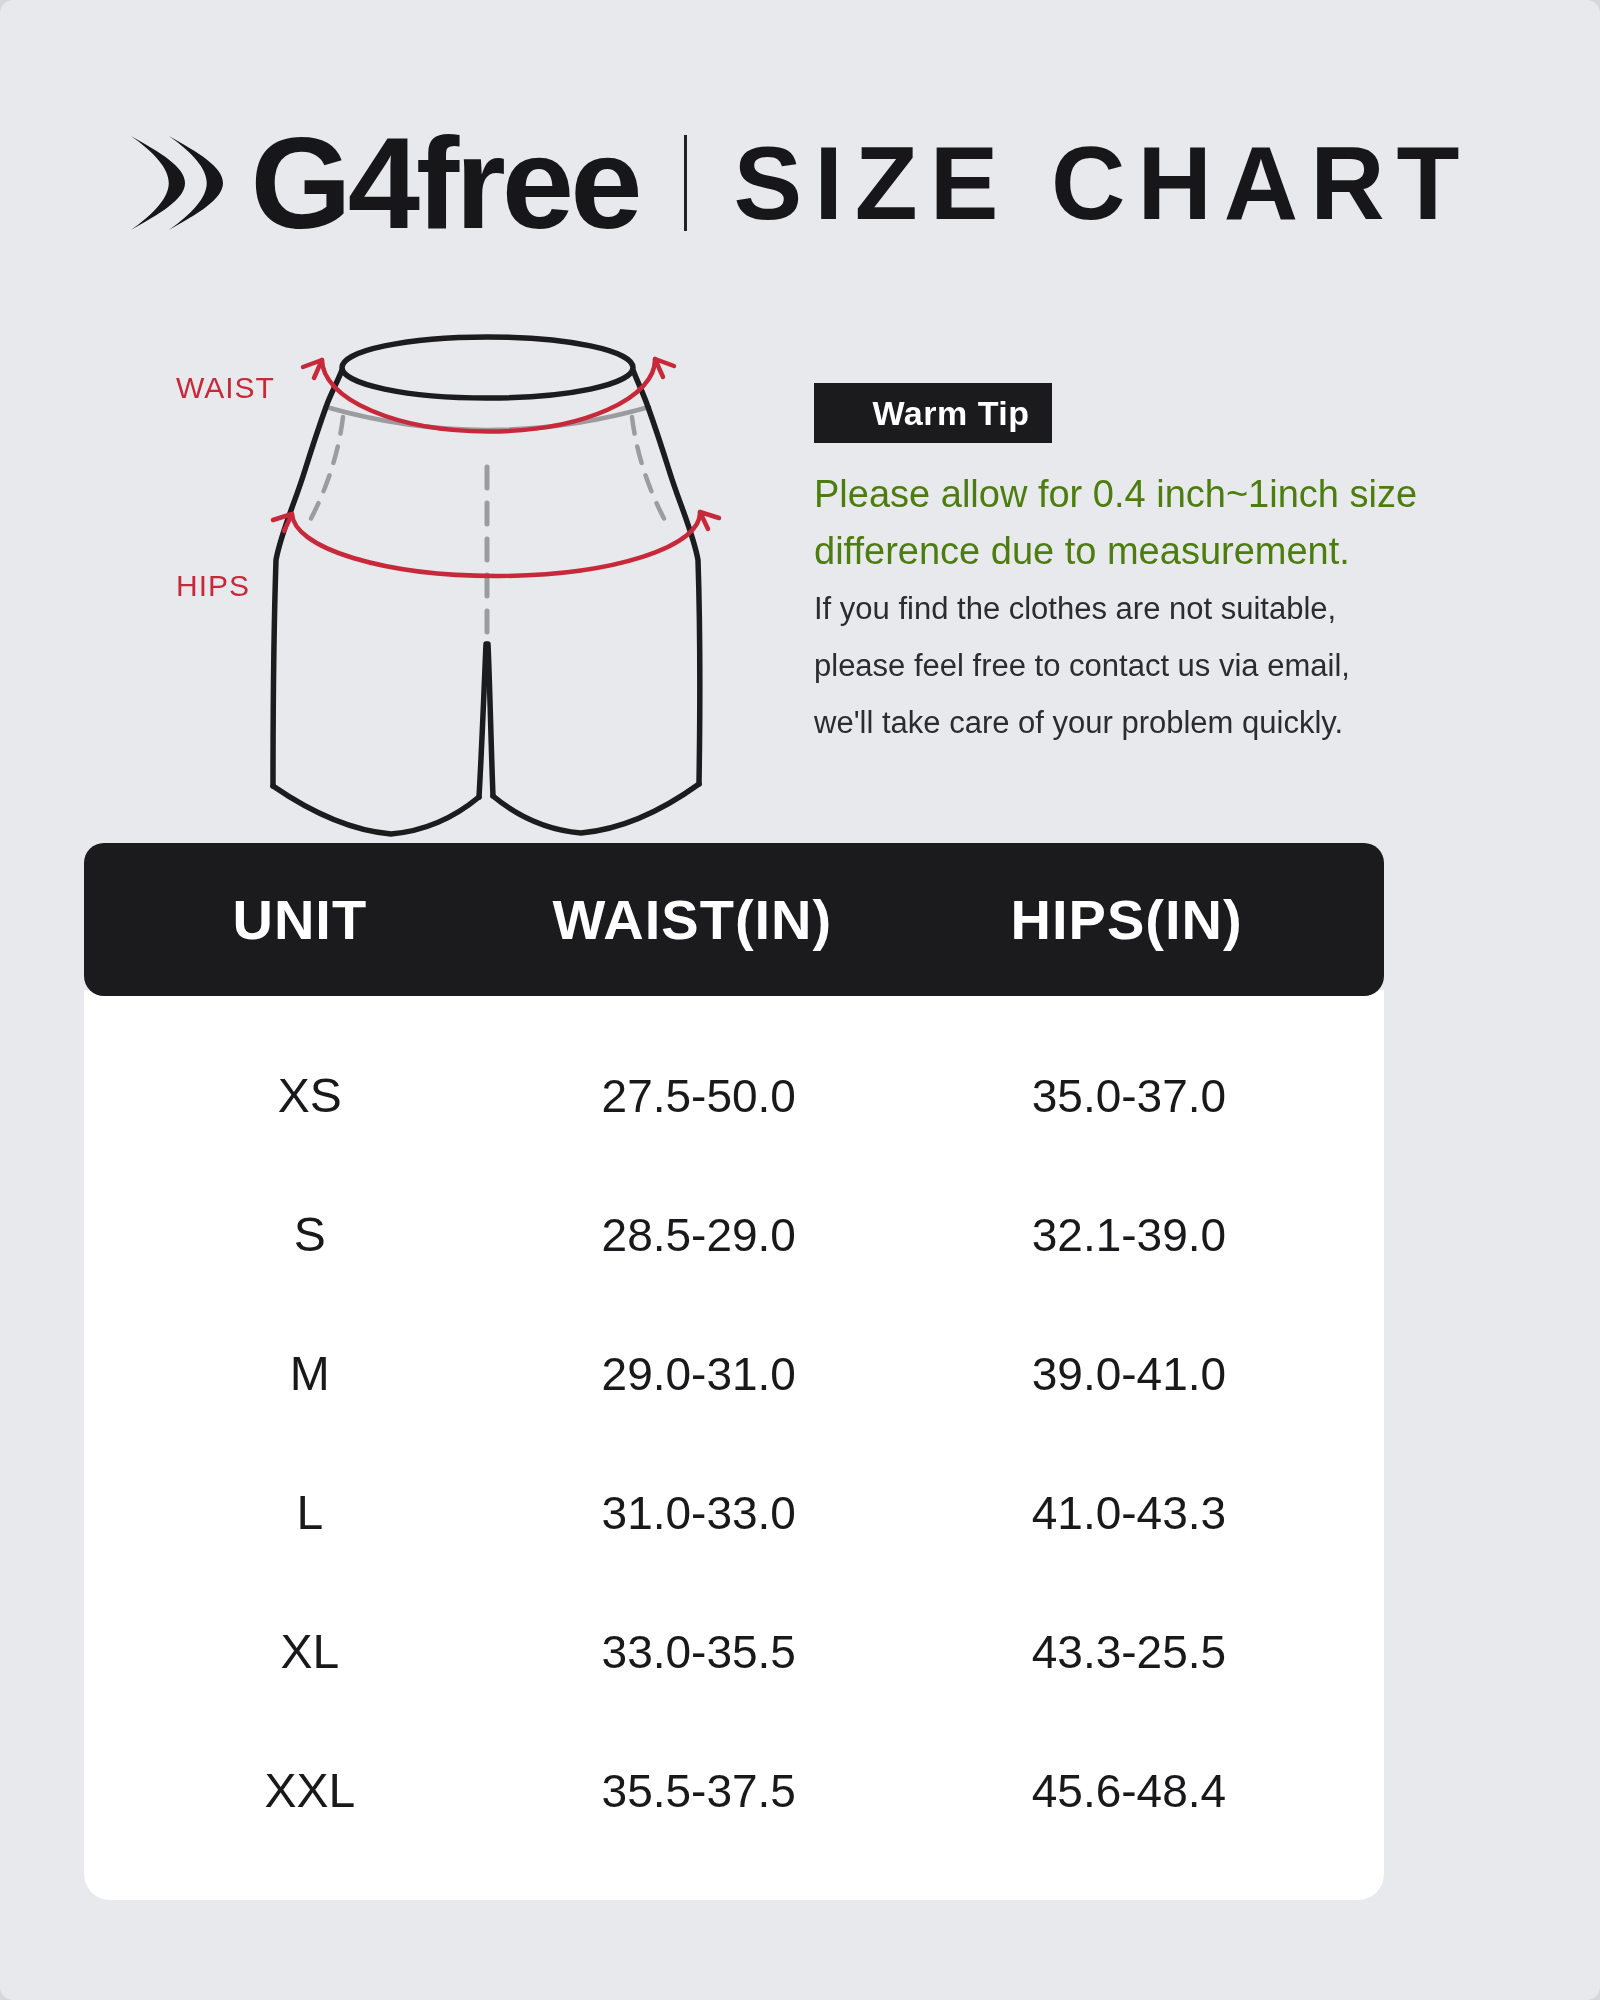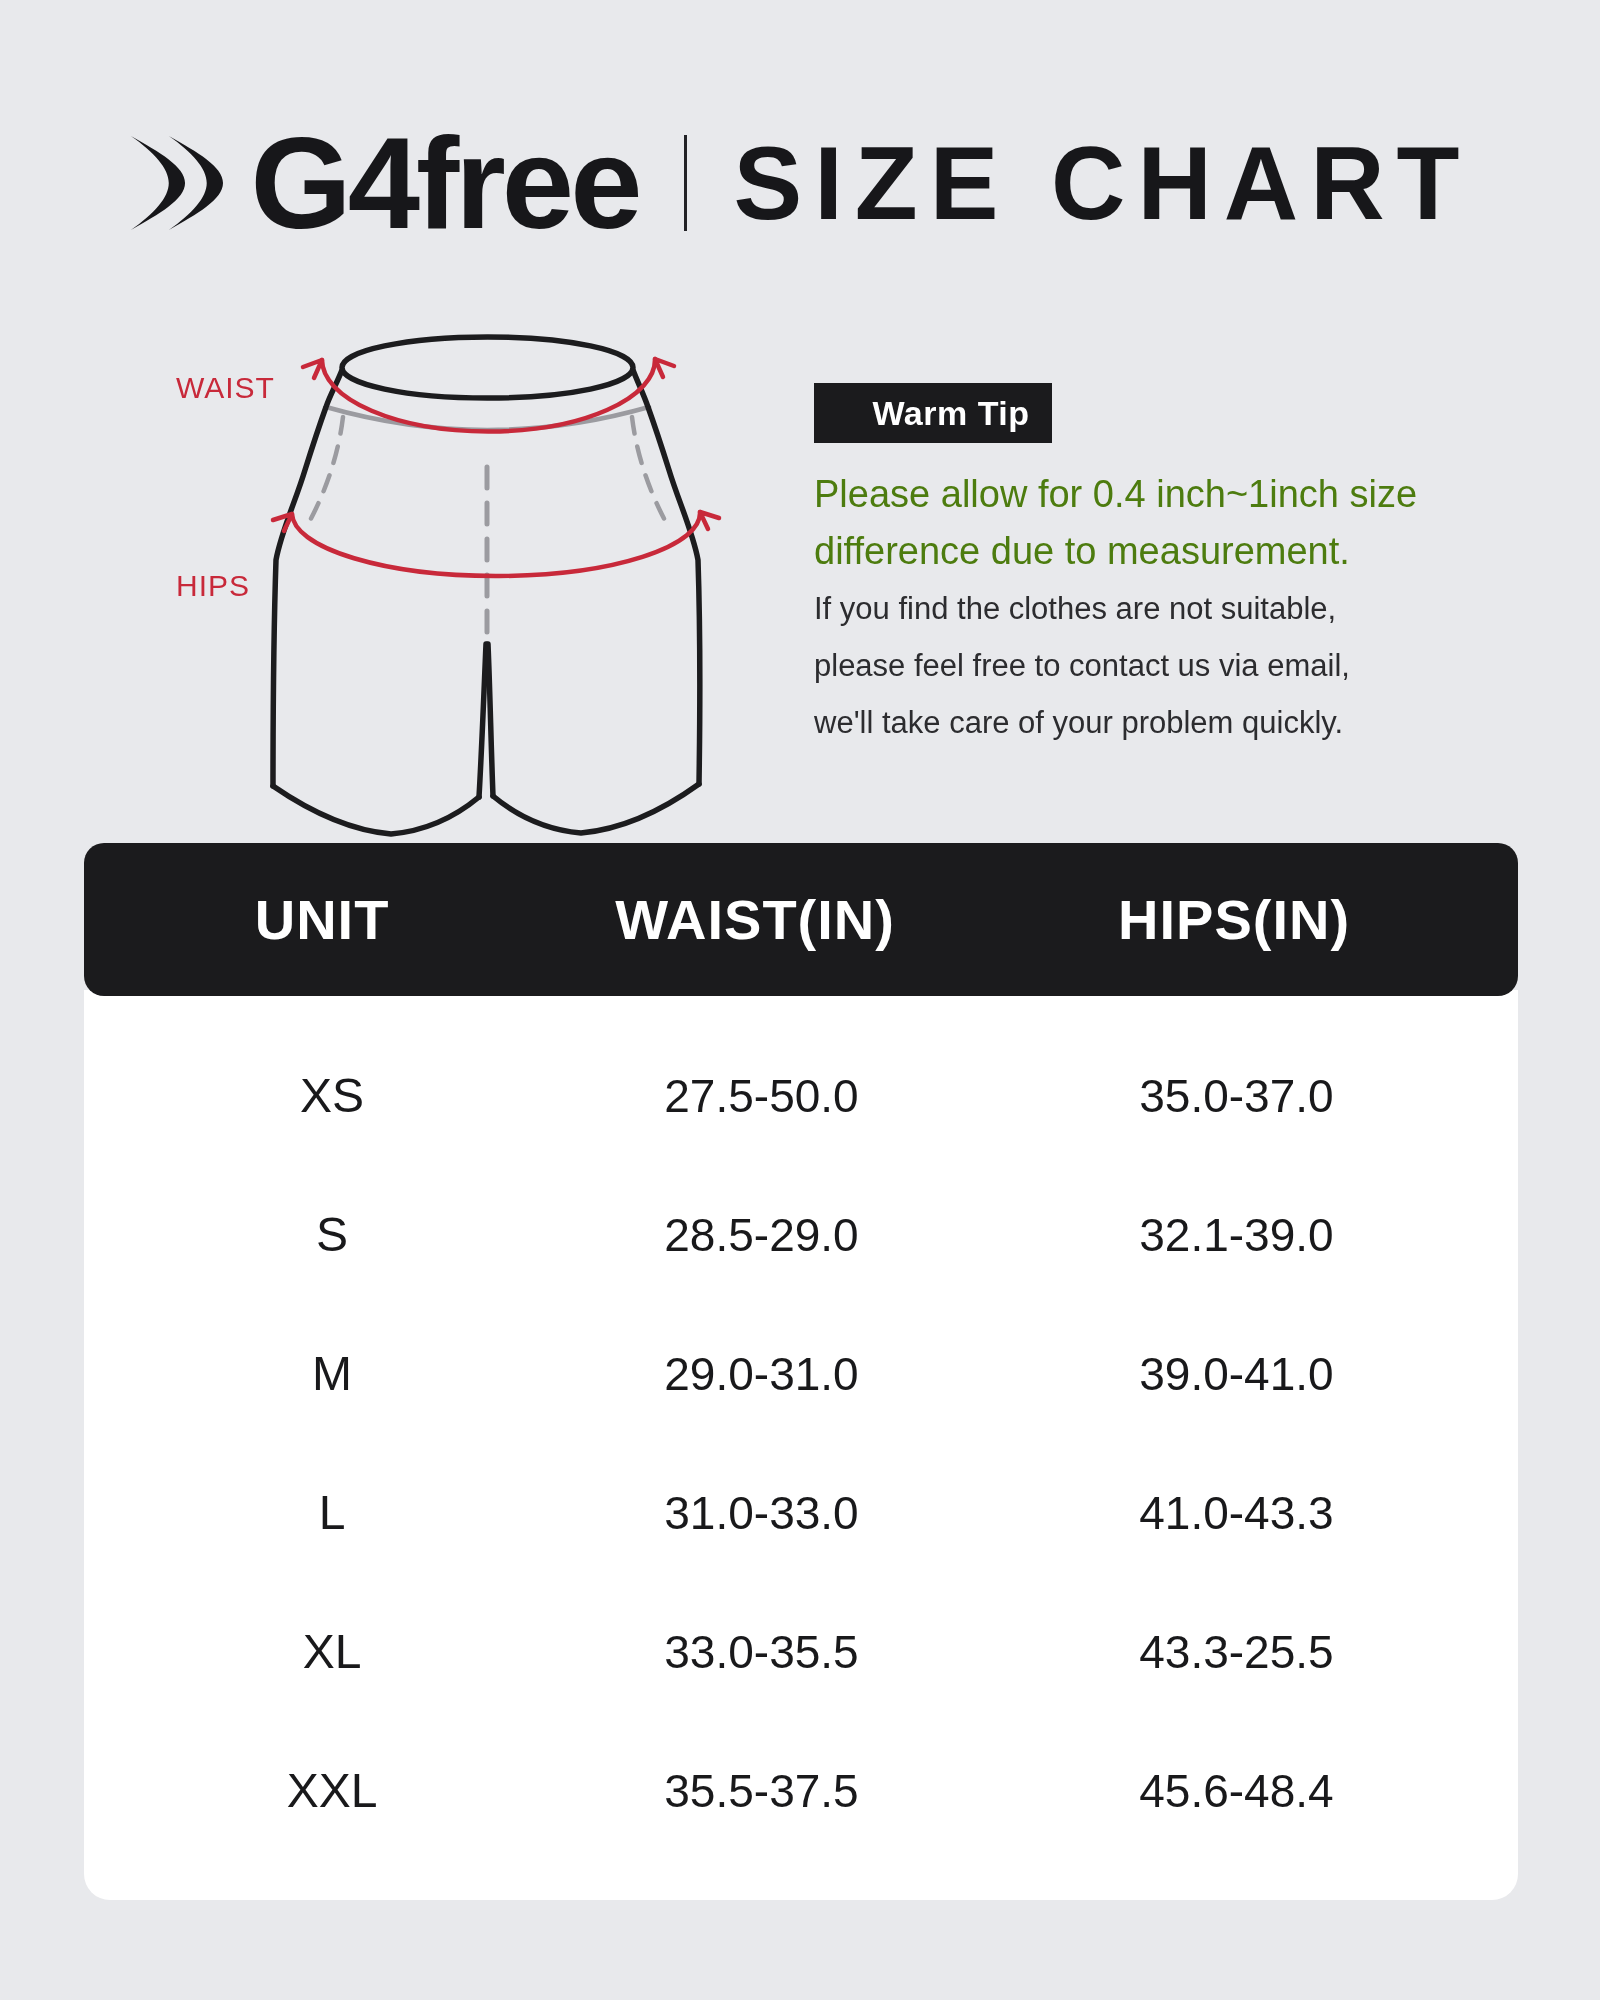--- a/index.html
+++ b/index.html
@@ -2,20 +2,21 @@
 <html><head>
 <meta charset="utf-8">
 <style>
   * { margin:0; padding:0; box-sizing:border-box; }
   html,body { background:#d6d7db; }
   .page {
     position:relative; width:1600px; height:2000px;
     background:#e8e9ec; overflow:hidden;
     font-family:"Liberation Sans", sans-serif;
     color:#1b1b1d;
+    border-radius:13px;
   }
 
   
   .brand-row {
     position:absolute; top:98px; left:0; right:0; height:170px;
     display:flex; align-items:center; justify-content:center;
   }
   .logo-mark { width:94px; height:104px; margin-right:28px; flex:0 0 auto; }
   .brand-name {
     font-size:130px; font-weight:bold; letter-spacing:-4px;
@@ -43,21 +44,21 @@
   .tip-badge {
     position:absolute; left:814px; top:383px; width:238px; height:60px;
     background:#1b1b1d; color:#ffffff; font-size:34px; font-weight:bold;
     display:flex; align-items:center; justify-content:center; letter-spacing:0.5px;padding-left:36px;
   }
   .tip-text { position:absolute; left:814px; top:466px; width:660px; }
   .tip-line-bold { font-size:38px; font-weight:400; line-height:57px; color:#4d7c0f; }
   .tip-line     { font-size:31px; font-weight:400; line-height:57px; color:#2c2c2f; }
 
   
-  .size-table { position:absolute; left:84px; top:843px; width:1434px; }
+  .size-table { position:absolute; left:84px; top:843px; width:1300px; }
   .st-header {
     height:153px; background:#1b1b1d; border-radius:20px;
     display:grid; grid-template-columns:33.2% 27.2% 39.6%; align-items:center;
     position:relative; z-index:2;
   }
   .st-header .st-col {
     text-align:center; color:#ffffff; font-weight:bold;
     font-size:56px; letter-spacing:1px;
   }
   .st-card {

